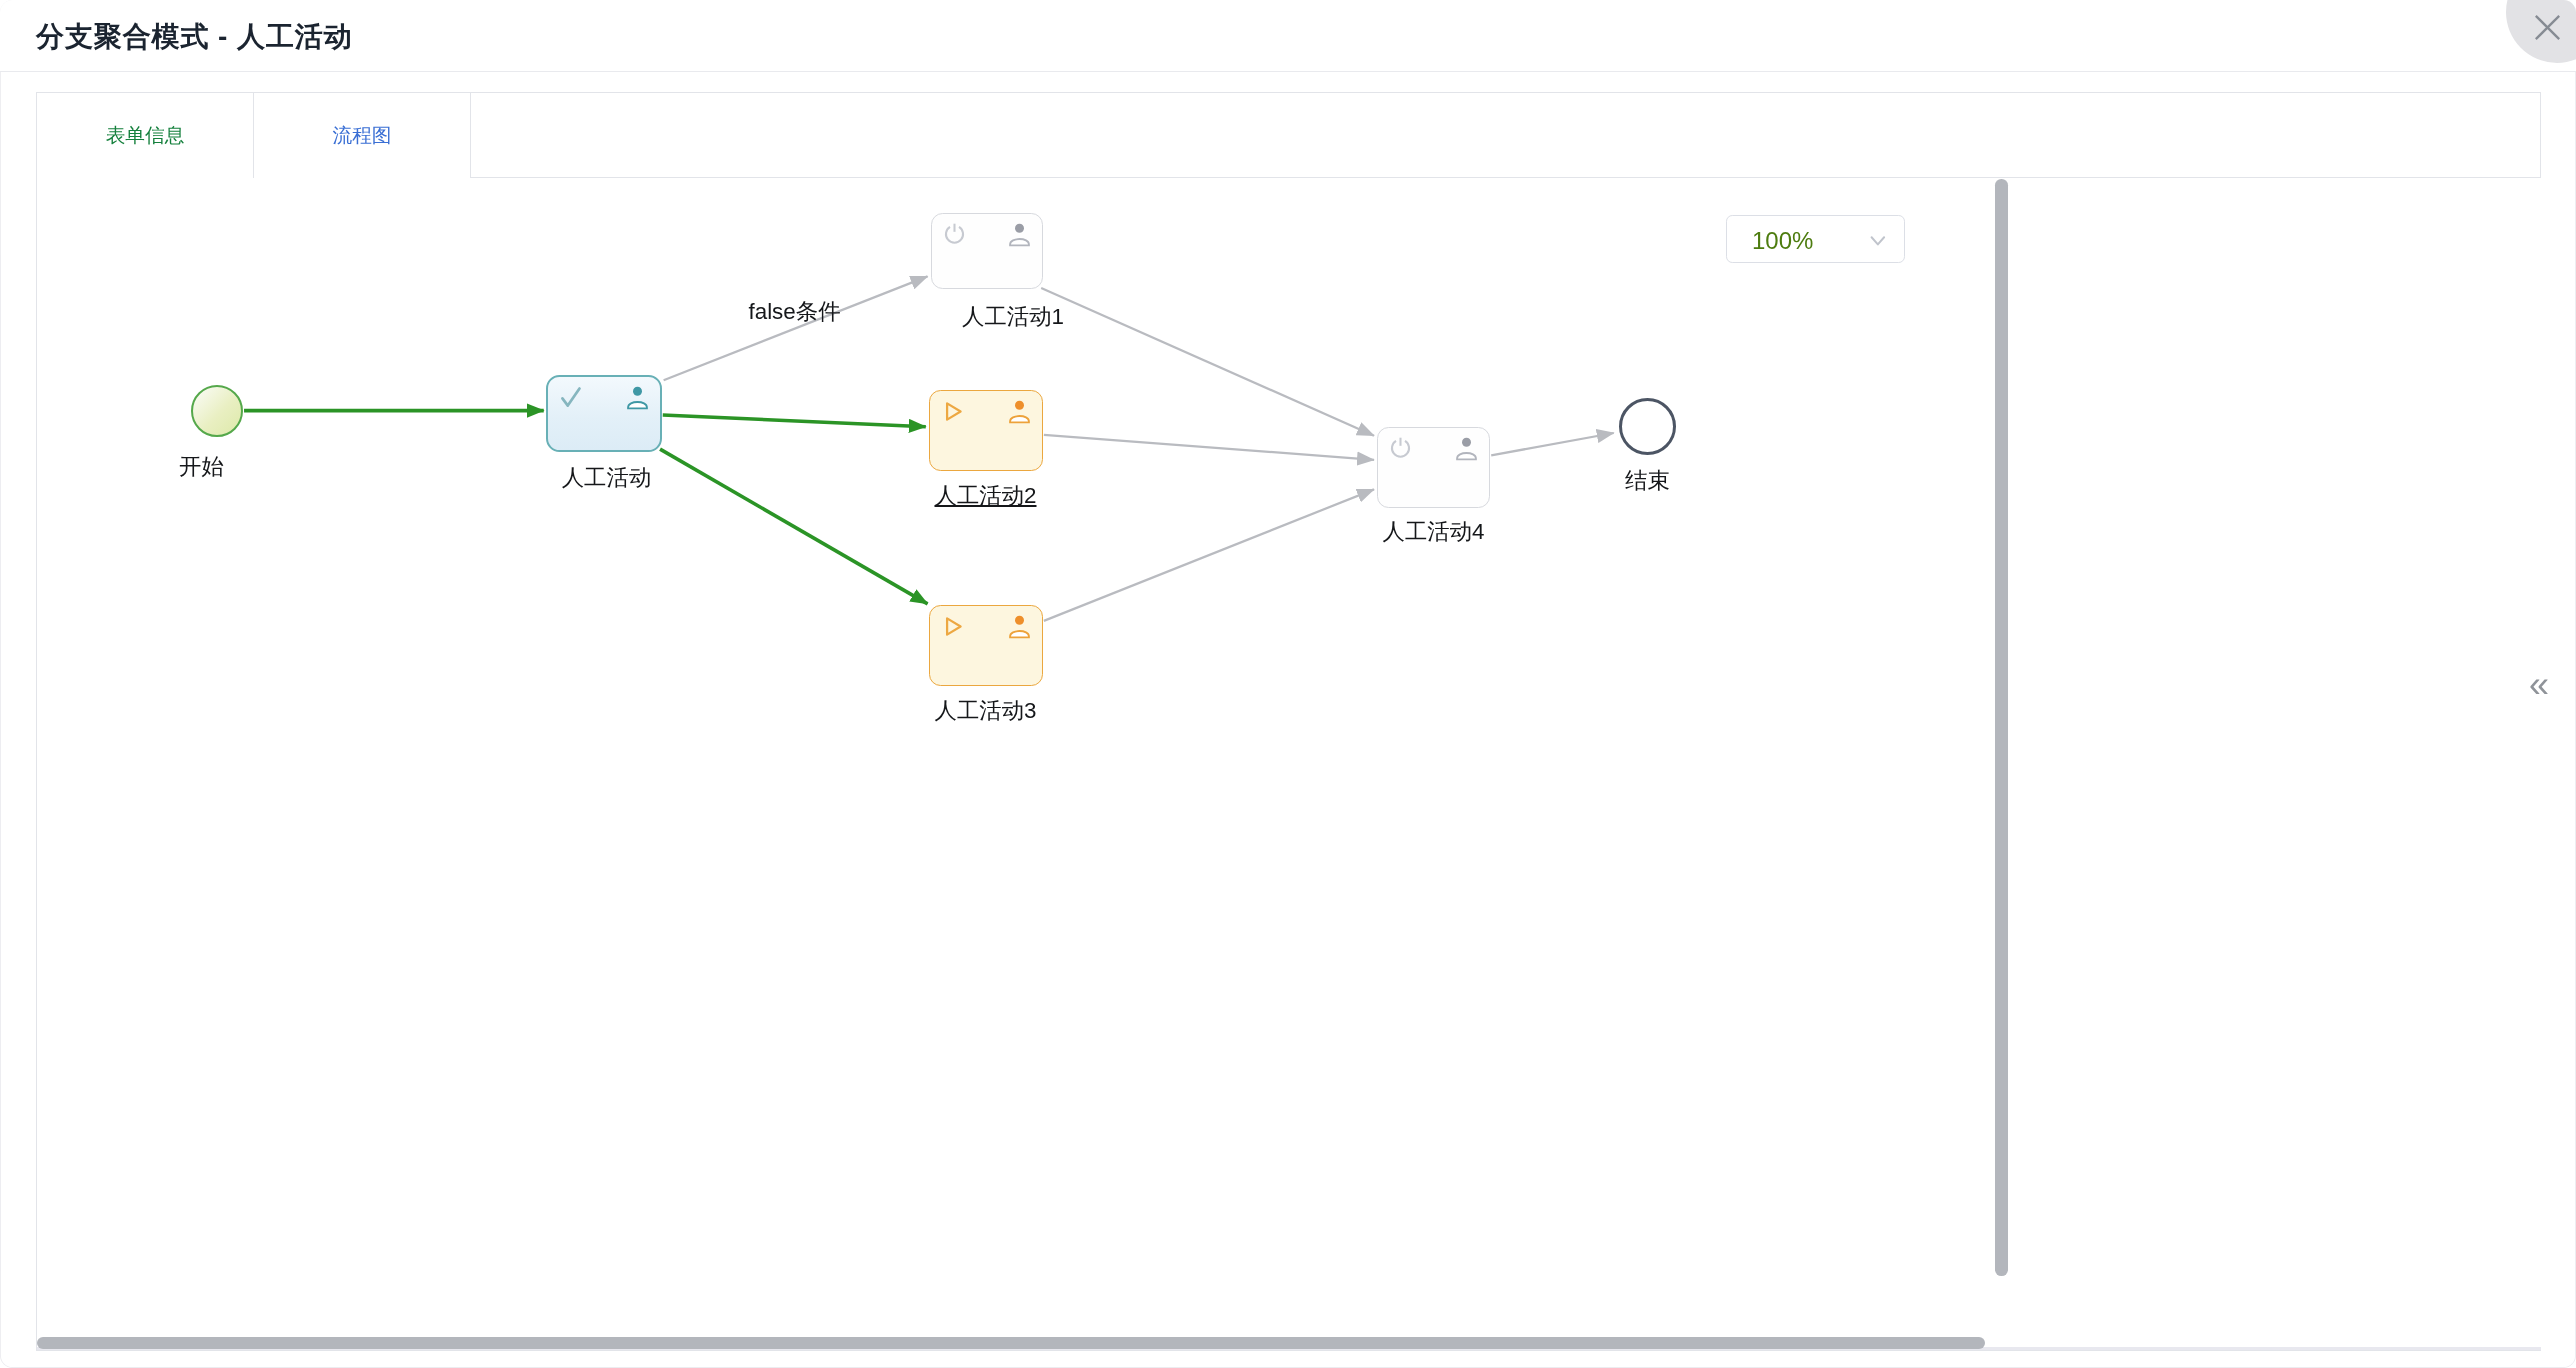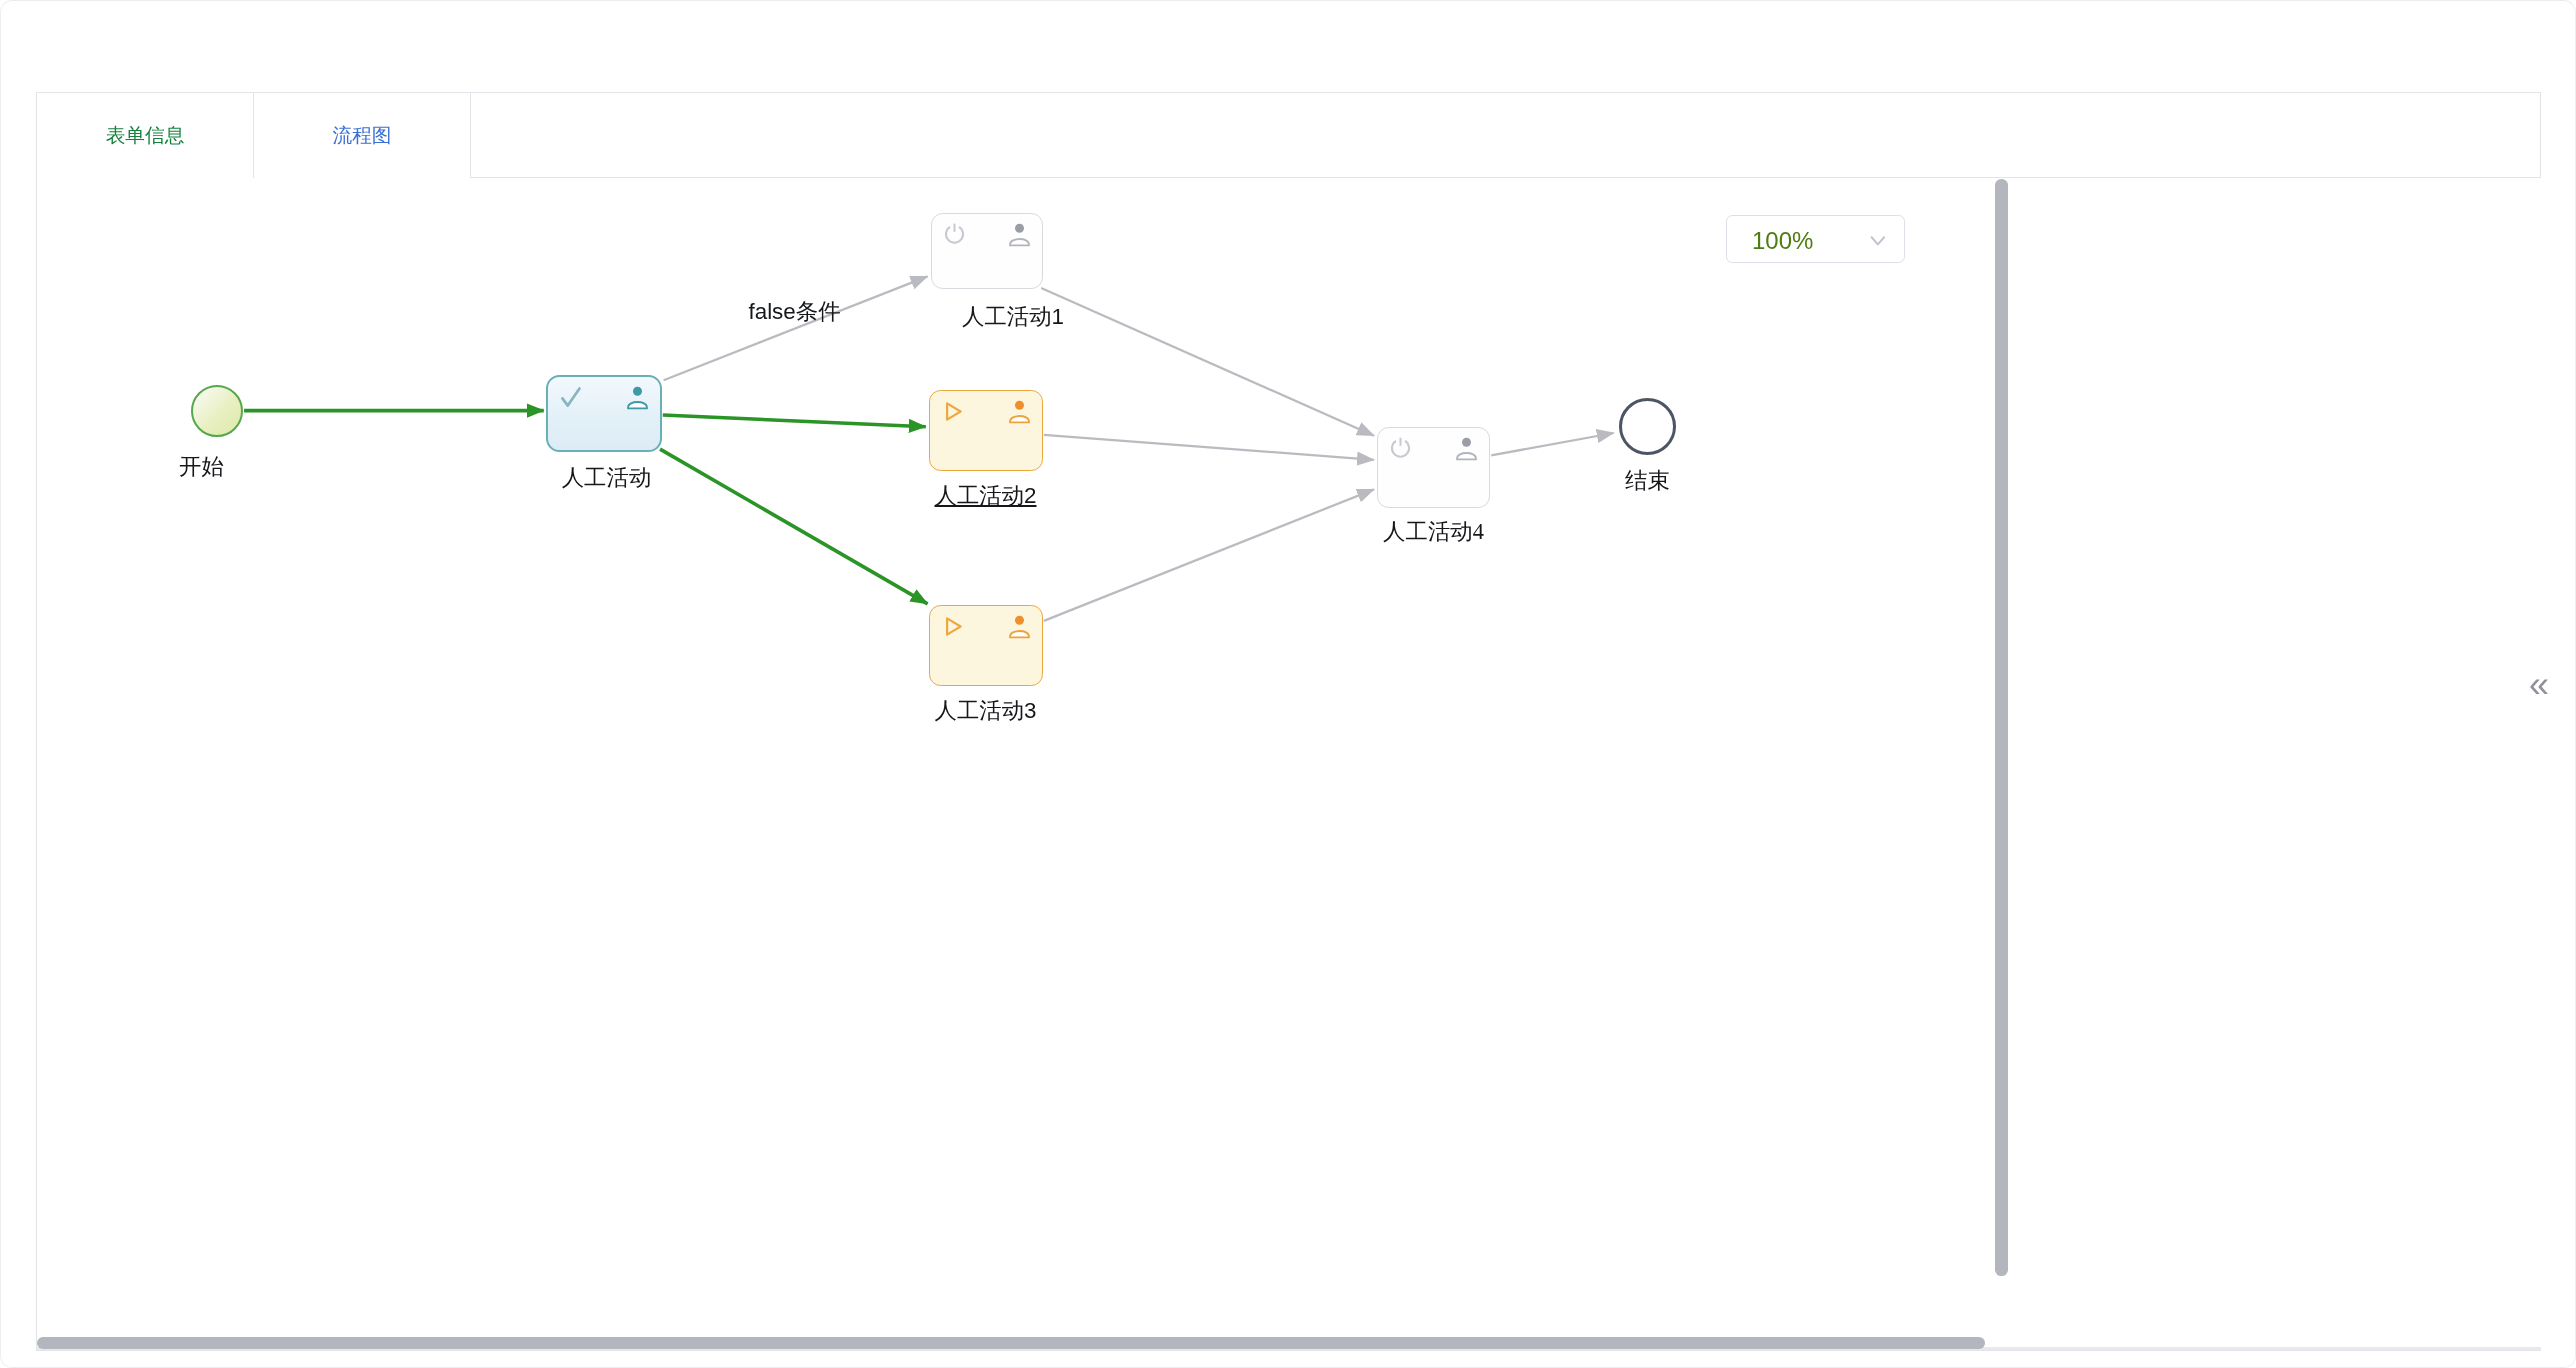--- a/index.html
+++ b/index.html
@@ -85,21 +85,21 @@
 
   .diagram-label {
     position: absolute; width: 179px; text-align: center;
     font-size: 22.4px; color: #15171a; line-height: 27px; white-space: nowrap;
   }
   .lbl-start { left: 75px;  top: 275px; }
   .lbl-task  { left: 480px; top: 286px; }
   .lbl-t1    { left: 848px; top: 125px; text-align: right; }
   .lbl-t2    { left: 859px; top: 304px; text-decoration: underline; }
   .lbl-t3    { left: 859px; top: 519px; }
-  .lbl-t4    { left: 1307px; top: 340px; font-family: Liberation Serif, serif; }
+  .lbl-t4    { left: 1307px; top: 340px; }
   .lbl-end   { left: 1521px; top: 289px; }
   .lbl-cond  { left: 668px; top: 120px; }
 
   
   .zoom-select {
     position: absolute; left: 1689px; top: 37px; width: 179px; height: 48px;
     border: 0.9px solid #dcdfe6; border-radius: 6.3px; background: #fff; cursor: pointer;
   }
   .zoom-value {
     position: absolute; left: 25px; top: 10.7px; font-size: 24px; color: #4d7c0f;
@@ -117,20 +117,28 @@
   .hscroll-thumb {
     position: absolute; left: 0; top: 1159px; width: 1948px; height: 11.6px;
     background: #b3b6bc; border-radius: 6.3px; cursor: pointer;
   }
 </style>
 </head>
 <body>
 
 <div class="dialog">
 
+  <div class="dialog-header">
+    <div class="dialog-title">分支聚合模式 - 人工活动</div>
+    <div class="close-btn"></div>
+    <svg class="close-x" viewBox="0 0 30 30">
+      <line x1="2" y1="2" x2="28" y2="28" stroke="#868b93" stroke-width="2.6"></line>
+      <line x1="28" y1="2" x2="2" y2="28" stroke="#868b93" stroke-width="2.6"></line>
+    </svg>
+  </div>
 
   <div class="tabs-box">
 
     <div class="tab-strip">
       <div class="tab">
         <span>表单信息</span>
       </div>
       <div class="tab tab--active">
         <span>流程图</span>
       </div>

